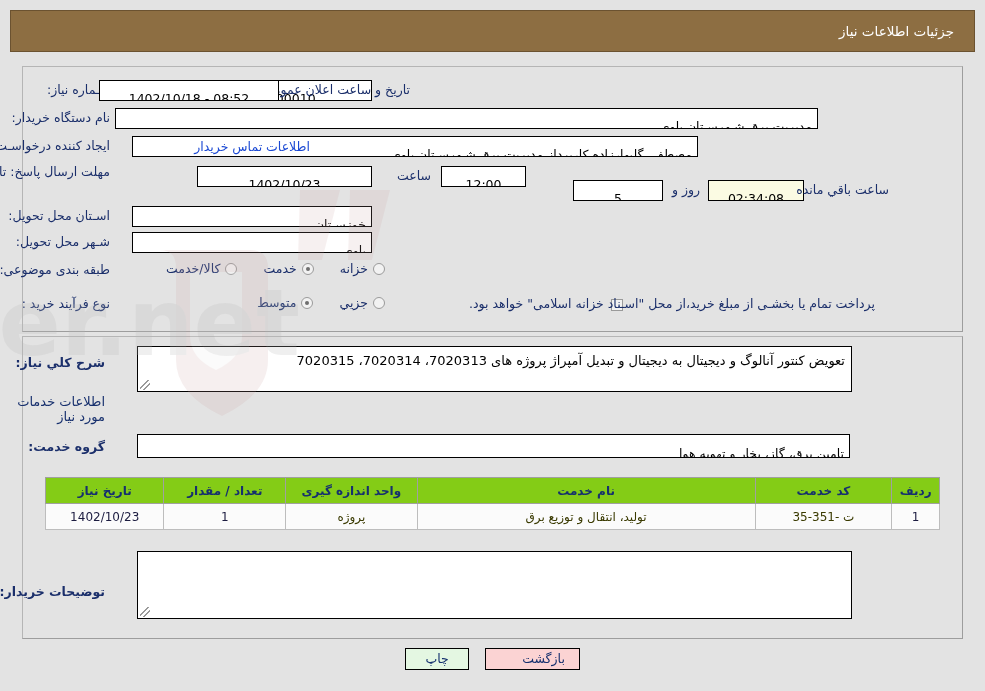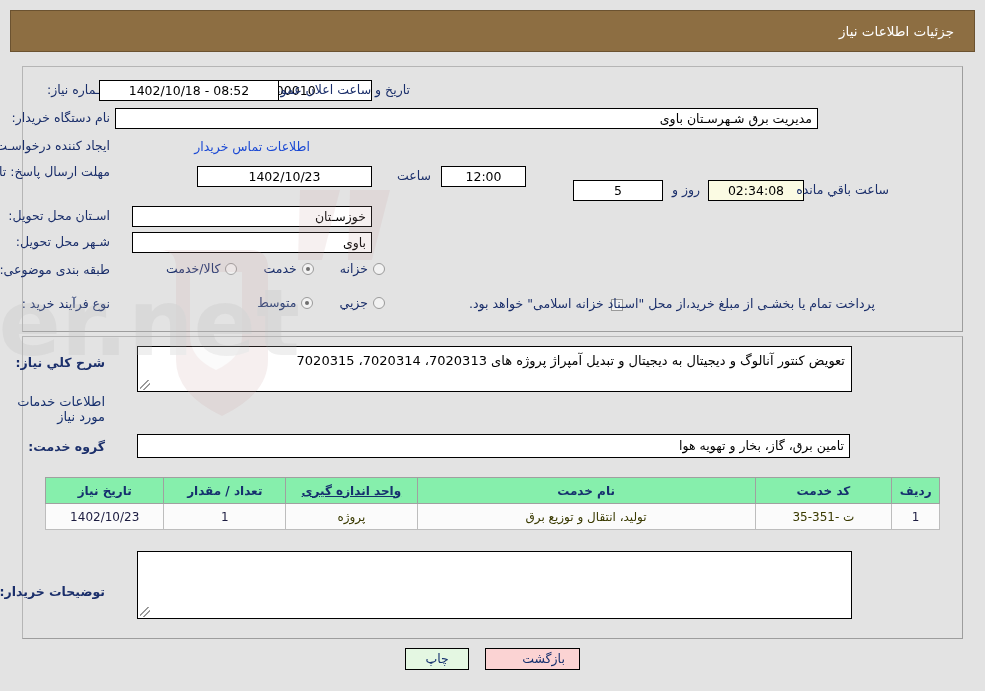--- a/index.html
+++ b/index.html
@@ -63,21 +63,21 @@
   }
   .lbl-bold { font-weight: bold; }
 
   .fld {
     background: #ffffff;
     border: 1px solid #000000;
     height: 21px;
     line-height: 19px;
     font-size: 12.5px;
     color: #000;
-    padding: 0 5px;
+    padding: 8px 5px;
     text-align: center;
     overflow: hidden;
     white-space: nowrap;
     display: block;
   }
   .fld.right { text-align: right; }
   .fld.yellow { background: #fbfbe3; }
 
   .link {
     color: #1b49d4;
@@ -142,21 +142,21 @@
   
   .tbl {
     position: absolute;
     left: 45px; top: 477px;
     width: 895px;
     border-collapse: collapse;
     background: #fff;
     font-size: 12px;
   }
   .tbl th {
-    background: #86efac;
+    background: #84cc16;
     border: 1px solid #a0a0a0;
     color: #16306e;
     font-weight: bold;
     font-size: 12px;
     height: 26px;
     text-align: center;
     padding: 0 4px;
   }
   .tbl td {
     background: #fbfbfb;
@@ -221,20 +221,21 @@
   <div class="fld" style="position:absolute; right:706px; top:80px; width:180px;">08:52 - 1402/10/18</div>
 
   <div class="frow" style="right:875px; top:110px;">
     <span class="lbl">نام دستگاه خریدار:</span>
   </div>
   <div class="fld right" style="position:absolute; right:167px; top:108px; width:703px;">مدیریت برق شـهرسـتان باوی</div>
 
   <div class="frow" style="right:875px; top:138px;">
     <span class="lbl">ایجاد کننده درخواسـت:</span>
   </div>
+  <div class="fld right" style="position:absolute; right:287px; top:136px; width:566px;">مصطفی گلبهارزاده کاربرداز مدیریت برق شـهرسـتان باوی</div>
   <a class="link" style="position:absolute; right:675px; top:139px;" href="#">اطلاعات تماس خریدار</a>
 
   <div class="frow" style="right:875px; top:164px; flex-direction:column; align-items:flex-start;">
     <span class="lbl">مهلت ارسال پاسخ: تا تاریخ:</span>
   </div>
   <div class="fld" style="position:absolute; right:613px; top:166px; width:175px;">1402/10/23</div>
   <span class="lbl" style="position:absolute; right:554px; top:168px;">ساعت</span>
   <div class="fld" style="position:absolute; right:459px; top:166px; width:85px;">12:00</div>
   <div class="fld" style="position:absolute; right:322px; top:180px; width:90px;">5</div>
   <span class="lbl" style="position:absolute; right:285px; top:182px;">روز و</span>
@@ -310,21 +311,21 @@
 
   <span class="lbl lbl-bold" style="position:absolute; right:880px; top:439px;">گروه خدمت:</span>
   <div class="fld right" style="position:absolute; right:135px; top:434px; width:713px; height:24px; line-height:22px;">تامین برق، گاز، بخار و تهویه هوا</div>
 
   <table class="tbl">
     <thead>
       <tr id="tbl-head">
           <th style="width: 48px;">ردیف</th>
           <th style="width: 140px;">کد خدمت</th>
           <th style="width: 350px;">نام خدمت</th>
-          <th style="width: 135px; text-decoration: underline;">واحد اندازه گیری</th>
+          <th style="width: 135px;">واحد اندازه گیری</th>
           <th style="width: 125px;">تعداد / مقدار</th>
           <th style="width: 120px;">تاریخ نیاز</th>
         </tr>
     </thead>
     <tbody id="tbl-body">
         <tr>
           <td class="num">1</td>
           <td>ت -351-35</td>
           <td>تولید، انتقال و توزیع برق</td>
           <td>پروژه</td>

